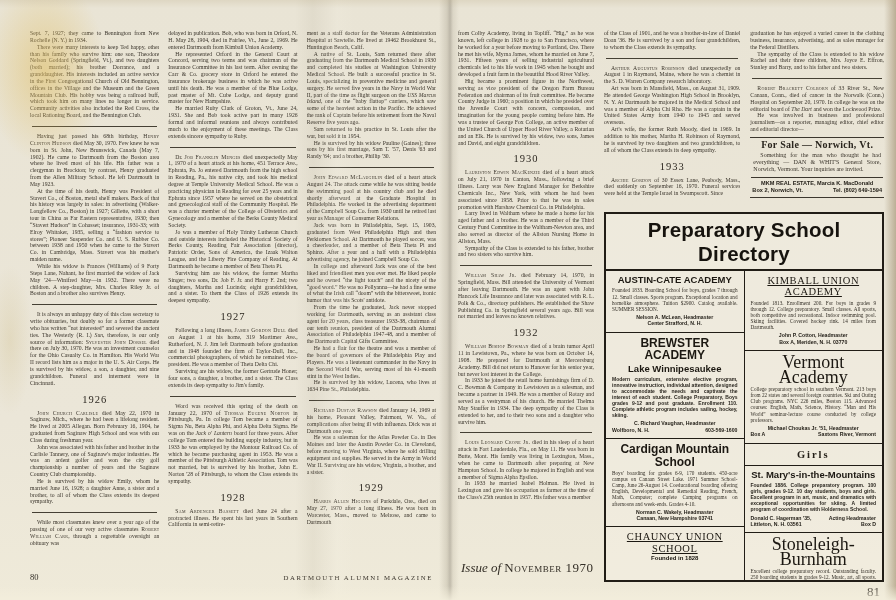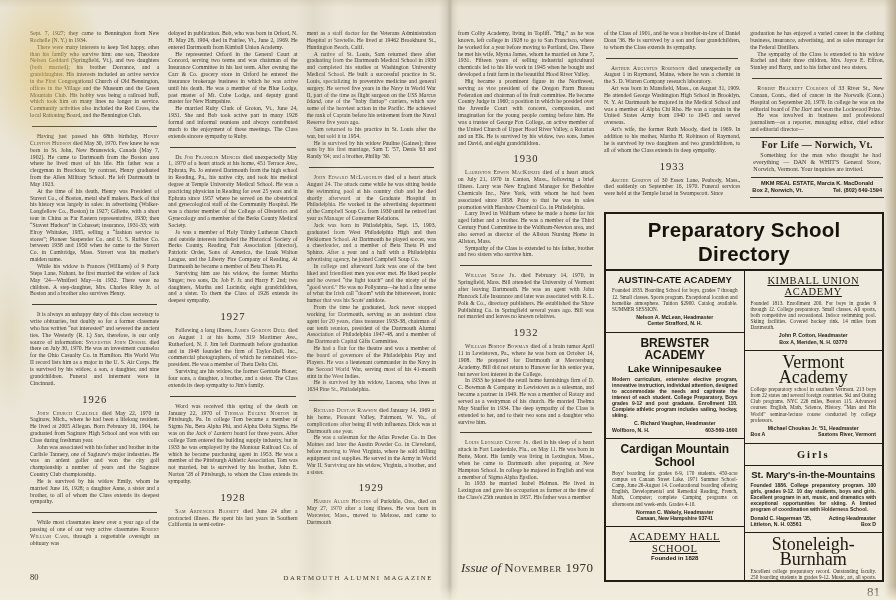--- a/index.html
+++ b/index.html
@@ -184,21 +184,21 @@
             </div>
           <div class="rp-colB">
             <div class="colfill">
                 <div class="para cont">graduation he has enjoyed a varied career in the clothing business, insurance, advertising, and as sales manager for the Federal Distillers.</div>
                 <div class="para">The sympathy of the Class is extended to his widow Rachel and their three children, Mrs. Joyce E. Effron, Stanley and Barry, and to his father and two sisters.</div>
                 <div class="rule"></div>
                 <div class="para"><span class="sc">Robert Brackett Colborn</span> of 33 River St., New Canaan, Conn., died of cancer in the Norwalk (Conn.) Hospital on September 20, 1970. In college he was on the editorial board of <i>The Dart</i> and won the Lockwood Prize.</div>
                 <div class="para">He was involved in business and professional journalism—as a reporter, managing editor, chief editor and editorial director—</div>
               </div>
             <div class="forsale">
-              <div class="fs-title">For Life — Norwich, Vt.</div>
+              <div class="fs-title">For Sale — Norwich, Vt.</div>
               <div class="fs-body">Something for the man who thought he had everything — DAN &amp; WHIT'S General Store, Norwich, Vermont. Your inquiries are invited.</div>
               <div class="fs-sep"></div>
               <div class="fs-agency">MKM REAL ESTATE, Marcia K. MacDonald</div>
               <div class="fs-pair">
                 <span>Box 2, Norwich, Vt.</span>
                 <span>Tel. (802) 649-1594</span>
               </div>
             </div>
           </div>
         </div>
@@ -222,21 +222,21 @@
                     <span>603-569-1600</span>
                   </div>
                 </div>
                 <div class="dir-ad">
                   <div class="ad-name hsansbig">Cardigan Mountain School</div>
                   <div class="ad-body">Boys' boarding for grades 6-9, 170 students. 450-acre campus on Canaan Street Lake. 1971 Summer School-Camp, June 26-August 14. Coeducational boarding offering English, Developmental and Remedial Reading, French, Math, Computer; complete Camping programs on afternoons and week-ends. Grades 4-10.</div>
                   <div class="ad-line">Norman C. Wakely, Headmaster</div>
                   <div class="ad-line">Canaan, New Hampshire 03741</div>
                 </div>
                 <div class="dir-ad">
-                  <div class="ad-name hserif">ACADEMY HALL SCHOOL</div>
+                  <div class="ad-name hserif">CHAUNCY UNION SCHOOL</div>
                   <div class="ad-sub hserif">Founded in 1828</div>
                 </div>
               </div>
             <div class="dir-col">
                 <div class="dir-ad">
                   <div class="ad-name hserif">KIMBALL UNION ACADEMY</div>
                   <div class="ad-body">Founded 1813. Enrollment 200. For boys in grades 9 through 12. College preparatory. Small classes. All sports, both competitive and recreational. Indoor swimming pool. Skiing facilities. Covered hockey rink. 14 miles from Dartmouth.</div>
                   <div class="ad-line">John P. Cotton, Headmaster</div>
                   <div class="ad-line">Box A, Meriden, N. H. 03770</div>
                 </div>

